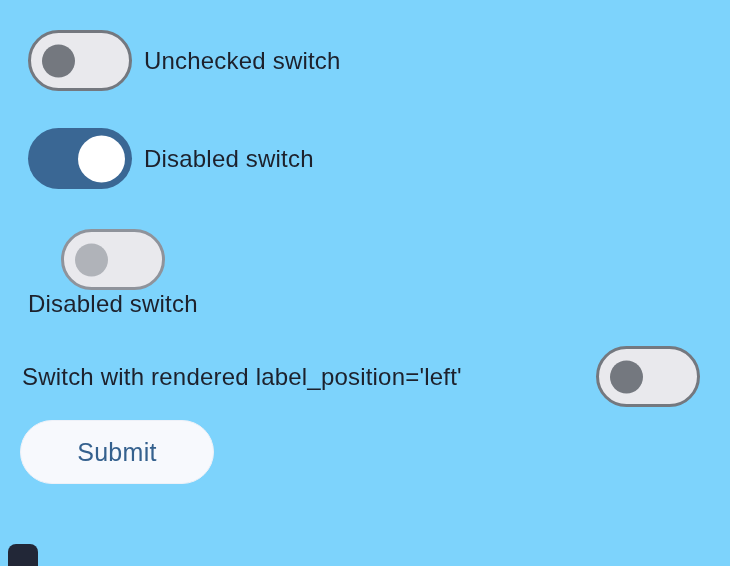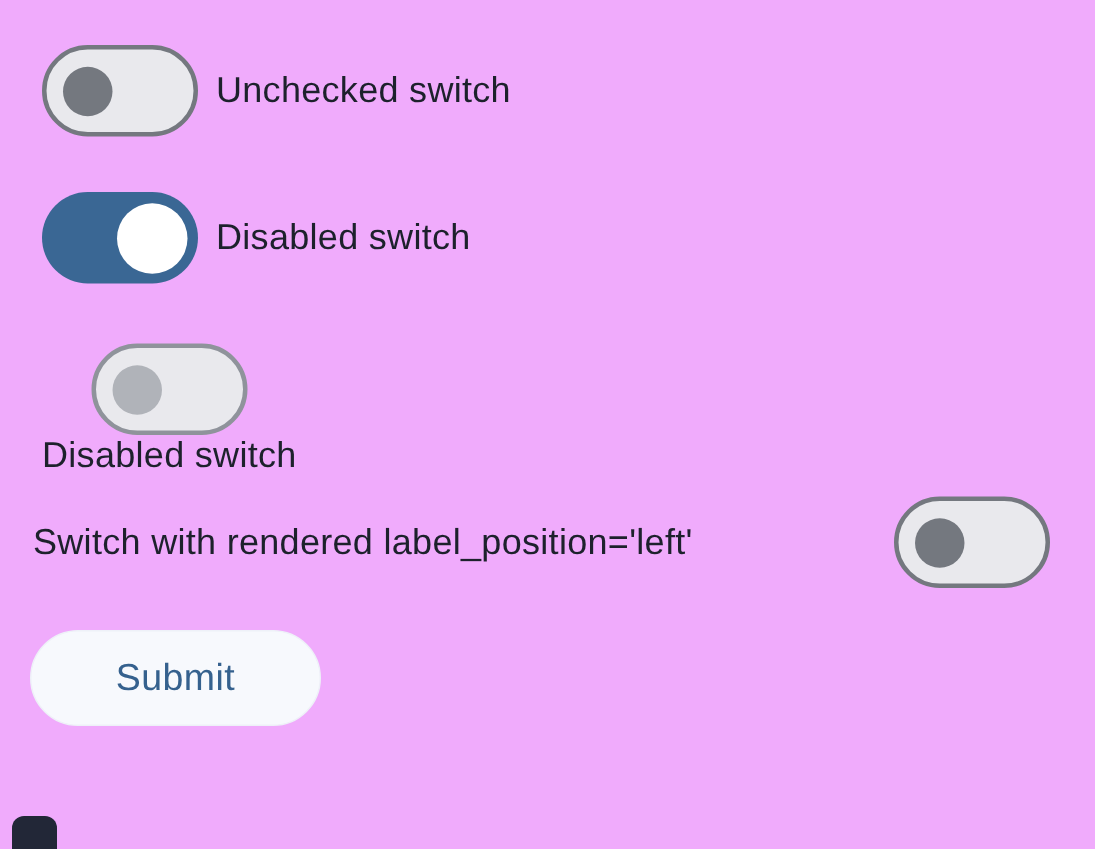--- a/index.html
+++ b/index.html
@@ -5,21 +5,21 @@
   html, body {
     margin: 0;
     padding: 0;
     background: #ffffff;
     font-family: "Liberation Sans", sans-serif;
   }
   .stage {
     position: relative;
     width: 730px;
     height: 566px;
-    background: #f0abfc;
+    background: #7dd3fc;
     overflow: hidden;
   }
   .row {
     position: absolute;
     display: flex;
     align-items: center;
     height: 61px;
   }
   .label {
     font-size: 24px;
@@ -70,21 +70,21 @@
     width: 33px; height: 33px;
     left: 11px;
     background: #b0b3b9;
   }
   .gap { width: 12px; flex: 0 0 auto; }
 
   
   #row-unchecked { top: 30px;  left: 28px; }
   #row-checked   { top: 128px; left: 28px; }
   #row-disabled  { top: 229px; left: 28px; flex-direction: column; }
-  #row-left-label { top: 331px; left: 22px; width: 690px; }
+  #row-left-label { top: 346px; left: 22px; width: 690px; }
   #row-left-label .switch { position: absolute; left: 574px; top: 0; }
 
   
   .submit-btn {
     position: absolute;
     top: 420px;
     left: 20px;
     width: 194px;
     height: 64px;
     border-radius: 32px;

